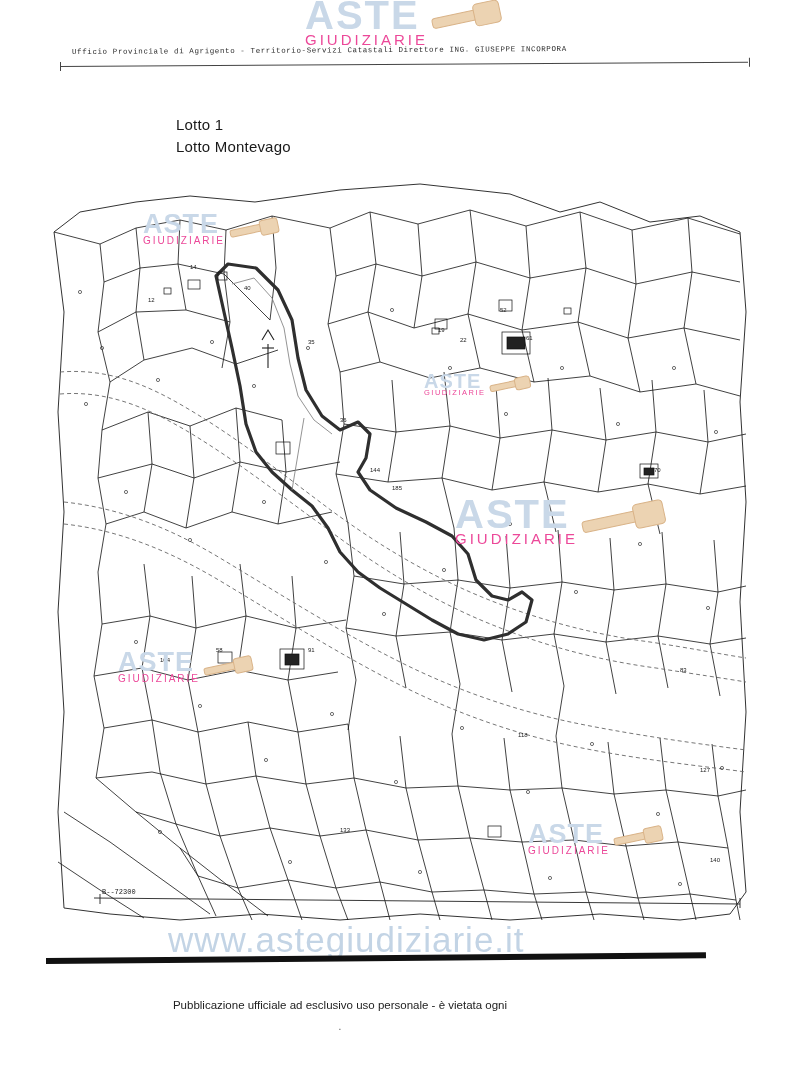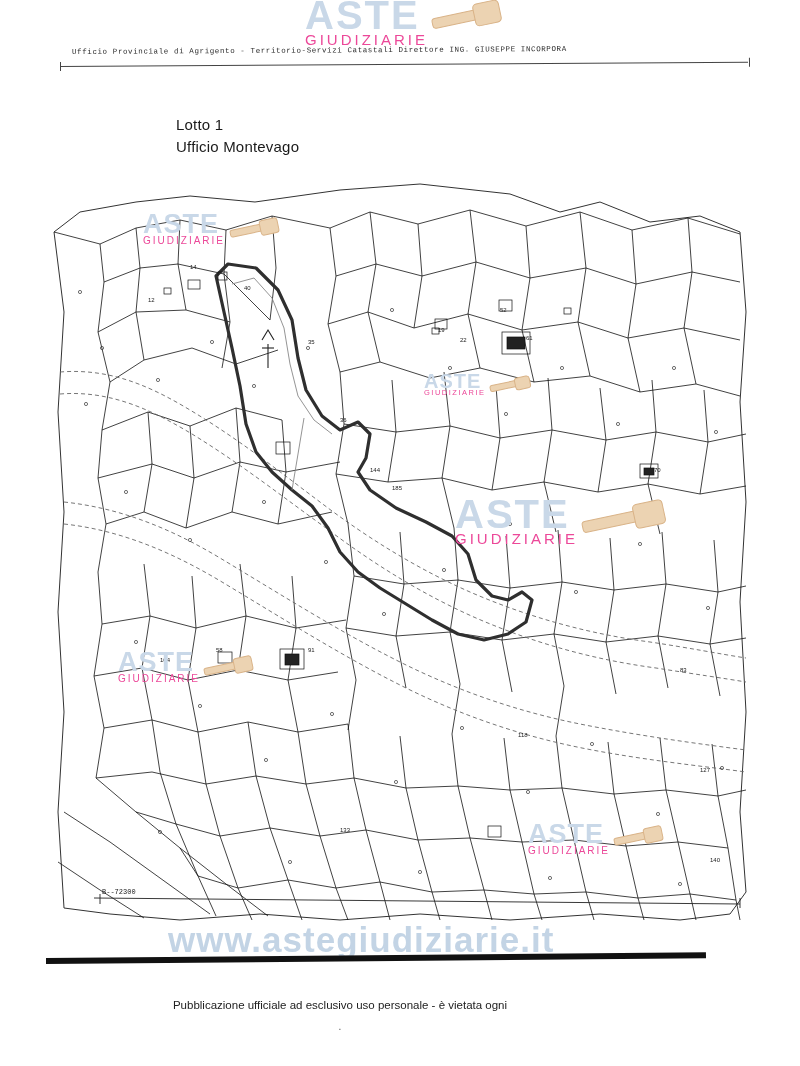--- a/index.html
+++ b/index.html
@@ -121,21 +121,21 @@
     pointer-events: none;
   }
 
   .wm-url {
     position: absolute;
     left: 168px;
     top: 920px;
     font-size: 35px;
     letter-spacing: 1px;
     color: #c3d4e5;
-    font-weight: bold;
+    font-weight: normal;
     white-space: nowrap;
     pointer-events: none;
     user-select: none;
   }
 
   
   .bottom-band {
     position: absolute;
     left: 46px;
     top: 958px;
@@ -167,21 +167,21 @@
 </head>
 <body>
 
 <div id="page">
 
   <div class="office-line">Ufficio Provinciale di Agrigento - Territorio-Servizi Catastali  Direttore ING. GIUSEPPE INCORPORA</div>
   <div class="office-rule"></div>
 
   <div class="title-block">
     <div>Lotto 1</div>
-    <div>Ufficio Montevago</div>
+    <div>Lotto Montevago</div>
   </div>
 
   <div id="map-area">
     <svg id="map-svg" width="720" height="790" viewBox="0 0 720 790" xmlns="http://www.w3.org/2000/svg">
       <g fill="none" stroke="#111" stroke-width="0.8">
 
         <path d="M14,60 L40,40 L96,30 L150,24 L215,30 L300,18 L380,12 L470,22 L520,40 L560,30 L610,50 L660,44 L700,60
                  L706,140 L700,230 L706,330 L700,430 L706,540 L700,640 L706,720 L690,742 L640,748 L560,742 L470,748
                  L380,742 L300,748 L220,742 L140,748 L70,742 L24,736 L18,640 L24,540 L18,440 L24,340 L18,240 L24,140 Z" stroke="#333" stroke-width="1"></path>
 

